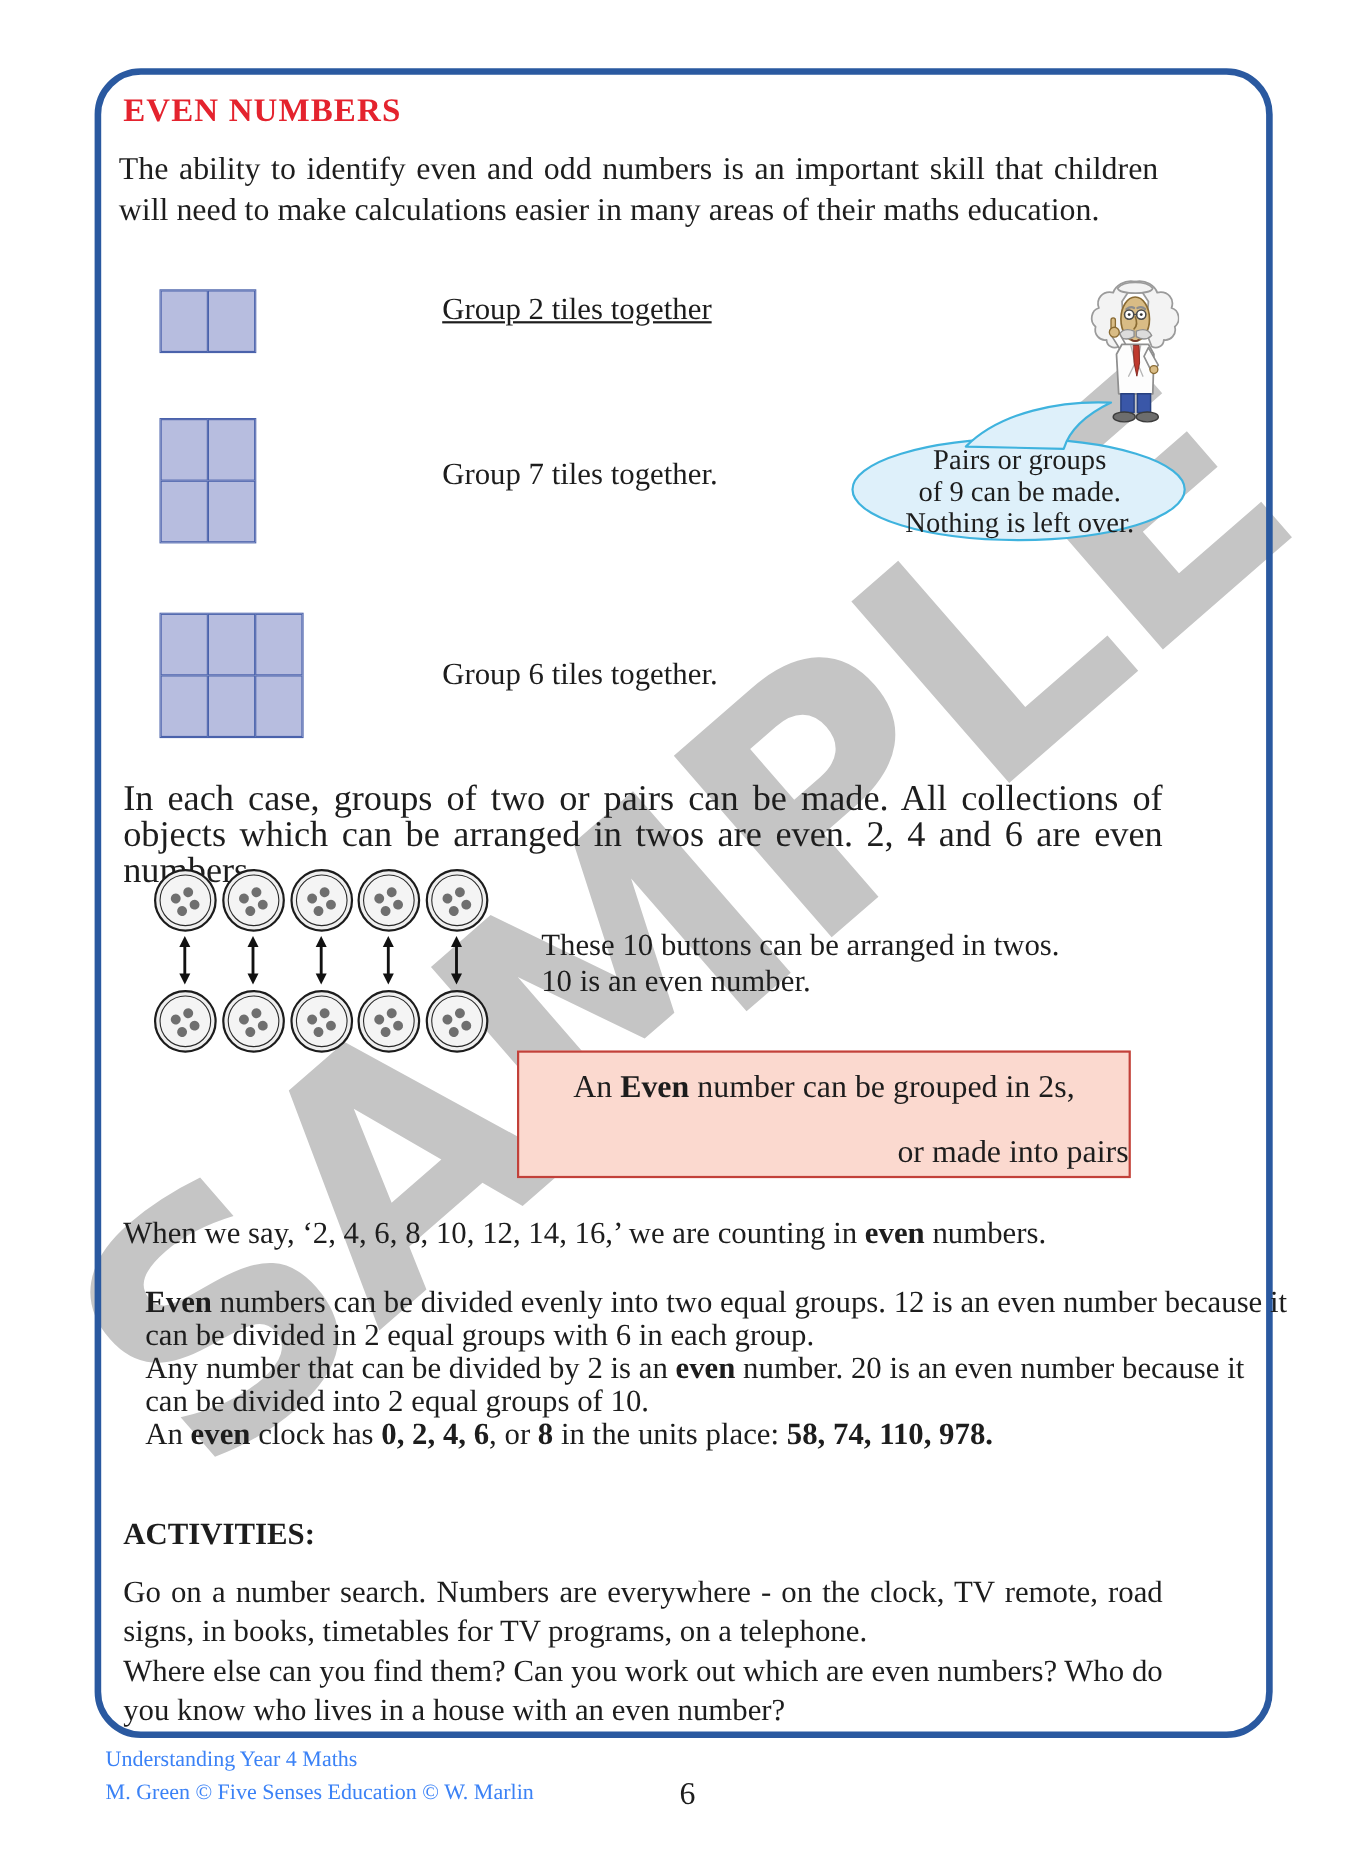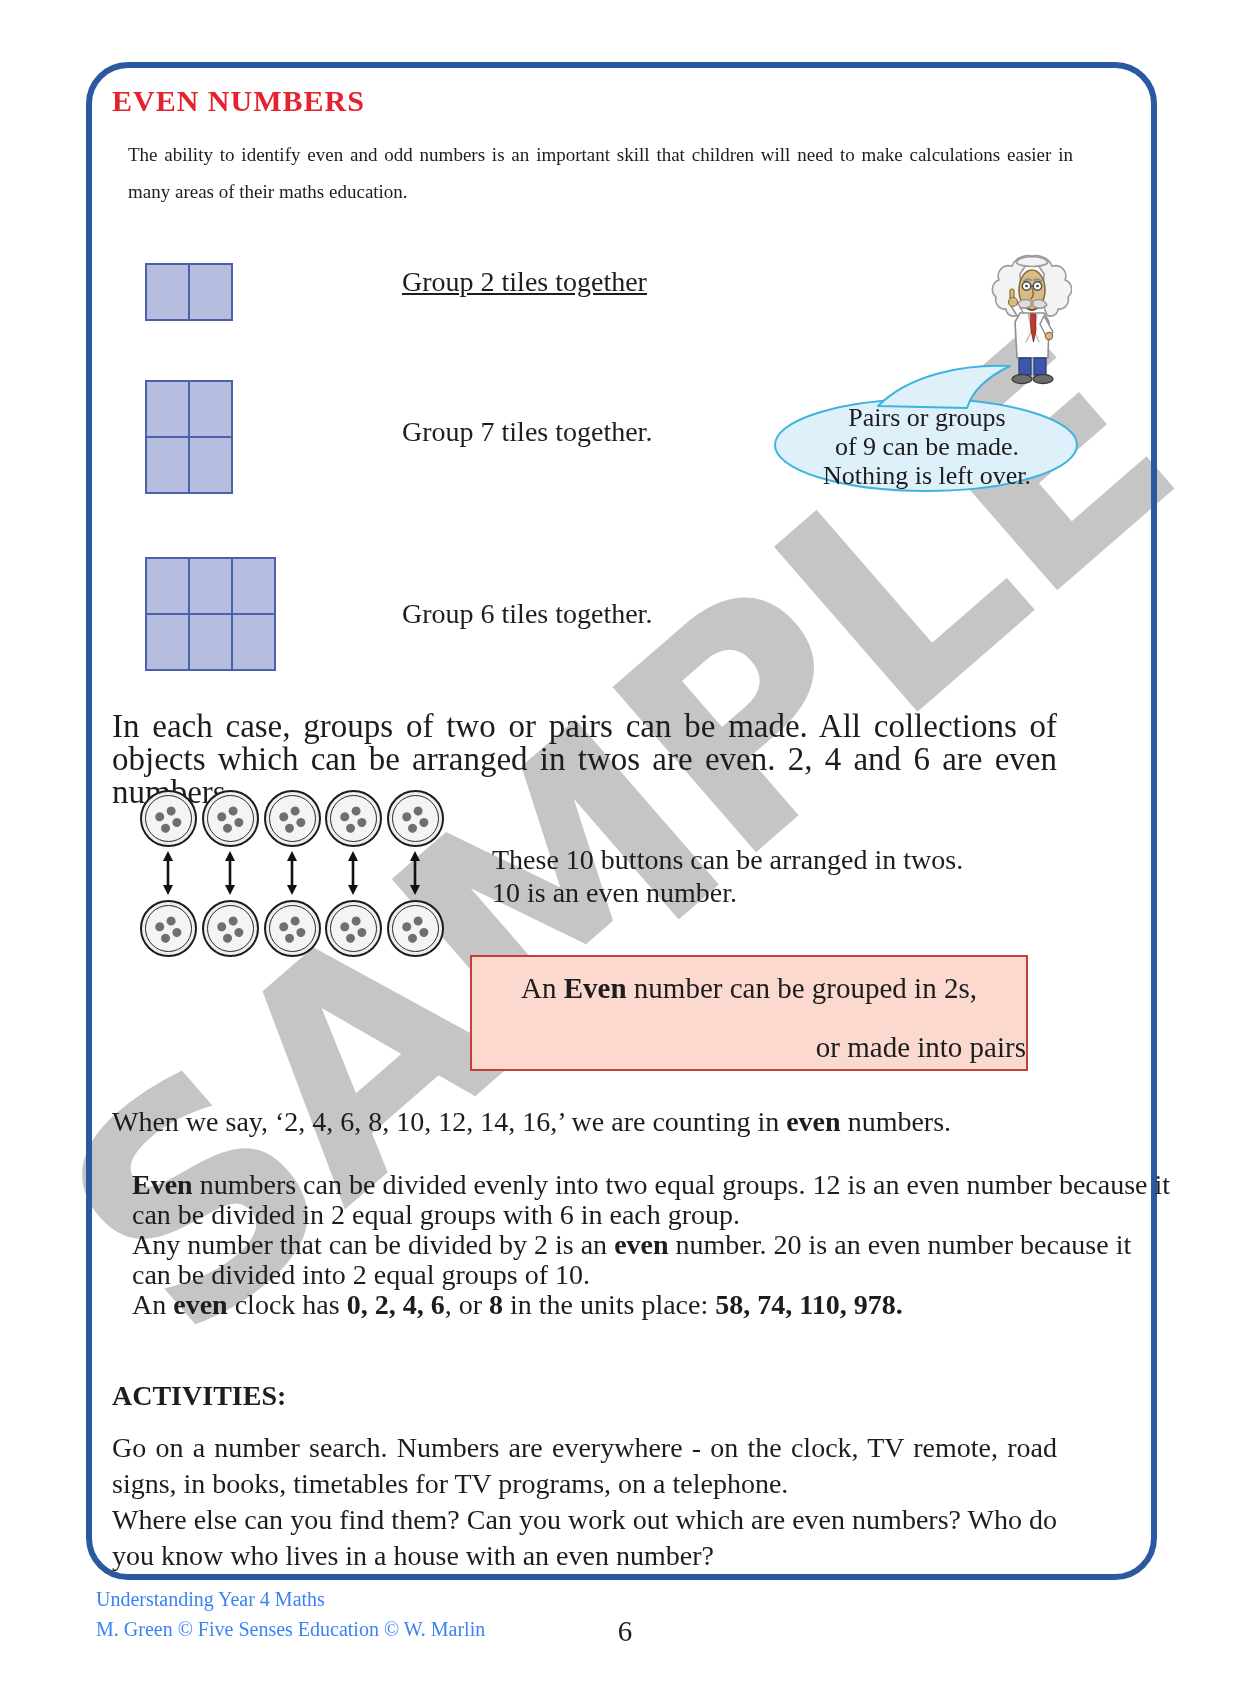--- a/index.html
+++ b/index.html
@@ -10,21 +10,21 @@
   .watermark{position:absolute;left:618px;top:835px;z-index:0;
     transform:translate(-50%,-50%) rotate(-41deg);
     font-family:"DejaVu Sans",sans-serif;font-weight:bold;font-size:300px;
     letter-spacing:-6px;color:var(--watermark,#c5c5c5);white-space:nowrap;user-select:none;}
   
   .frame{position:absolute;left:86px;top:62px;width:1059px;height:1506px;z-index:1;
     border:6px solid var(--frame,#2a59a0);border-radius:42px;background:transparent;}
   .title{left:112px;top:84px;font-size:30px;font-weight:bold;color:var(--title,#e4232e);
     letter-spacing:1px;white-space:nowrap;}
   .body-text{font-size:33px;line-height:33px;}
-  .intro{left:128px;top:136px;width:945px;font-size:19px;line-height:37px;text-align:justify;}
+  .intro{left:108px;top:136px;width:945px;font-size:29px;line-height:37px;text-align:justify;}
   .tile-grid{position:absolute;z-index:2;display:grid;border:1px solid var(--tile-border,#4a62ab);}
   .tile{width:43px;height:56px;background:var(--tile-fill,#b7bddf);
     border:1px solid var(--tile-border,#4a62ab);box-sizing:border-box;}
   .tile-label{position:absolute;z-index:2;font-size:28px;white-space:nowrap;}
   .para{left:112px;top:710px;width:945px;text-align:justify;}
   .button-g{position:absolute;width:57px;height:57px;border-radius:50%;
     border:2px solid #1c1c1c;background:#efefef;box-sizing:border-box;}
   .button-inner{position:absolute;left:3px;top:3px;right:3px;bottom:3px;border-radius:50%;
     border:1.5px solid #2a2a2a;background:#f4f4f4;}
   .dotwrap{position:absolute;left:50%;top:50%;width:0;height:0;transform:rotate(18deg);}

